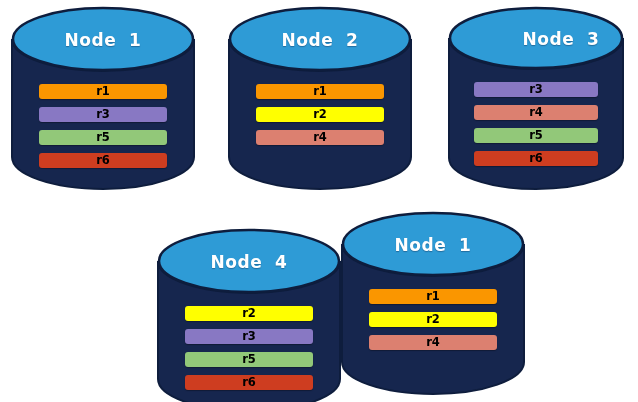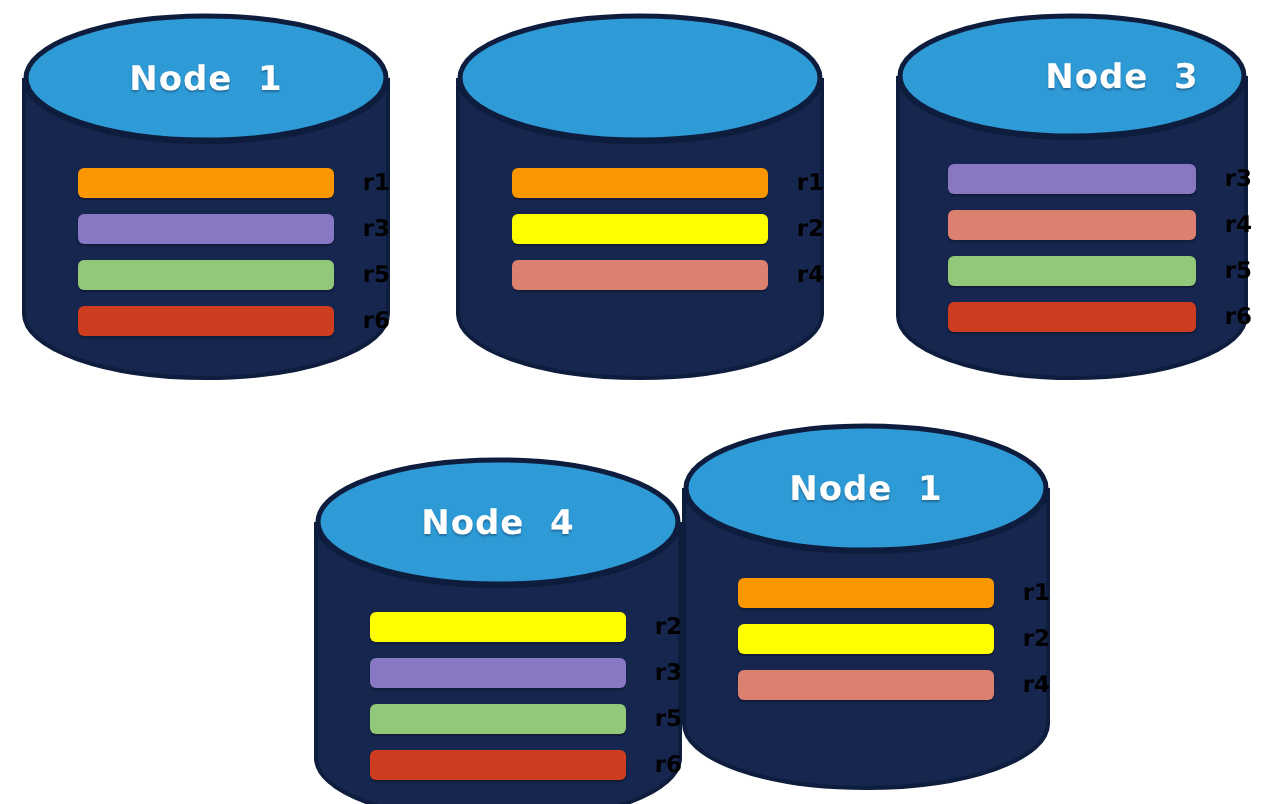--- a/index.html
+++ b/index.html
@@ -64,25 +64,24 @@
   }
   .record:last-child { margin-bottom: 0; }
 
   .record-label {
     position: absolute;
     left: 0;
     top: 0;
     width: 100%;
     height: 15px;
     line-height: 15px;
-    text-align: right;
+    text-align: center;
     color: #000000;
     font-weight: bold;
     font-size: 11.5px;
-    padding-left: 28px;
   }
 </style>
 </head>
 <body style="background: rgb(255, 255, 255);">
 
 <div id="diagram">
     <div class="node" style="left: 11px; top: 6px; width: 184px; height: 184px;">
       <svg class="cyl-svg" width="184" height="184" viewBox="0 0 184 184">
         <path d="M 1,33 L 1,151 A 91,32 0 0 0 183,151 L 183,33 A 91,32 0 0 1 1,33 Z" fill="#16264E" stroke="#0E1D3D" stroke-width="2"></path>
         <ellipse cx="92" cy="33" rx="90" ry="31" fill="#2E9BD6" stroke="#0E1D3D" stroke-width="2.5"></ellipse>
@@ -101,20 +100,21 @@
         <div class="record" style="background: rgb(206, 61, 32); width: 128px;">
           <span class="record-label">r6</span>
         </div>
       </div>
     </div>
     <div class="node" style="left: 228px; top: 6px; width: 184px; height: 184px;">
       <svg class="cyl-svg" width="184" height="184" viewBox="0 0 184 184">
         <path d="M 1,33 L 1,151 A 91,32 0 0 0 183,151 L 183,33 A 91,32 0 0 1 1,33 Z" fill="#16264E" stroke="#0E1D3D" stroke-width="2"></path>
         <ellipse cx="92" cy="33" rx="90" ry="31" fill="#2E9BD6" stroke="#0E1D3D" stroke-width="2.5"></ellipse>
       </svg>
+      <div class="node-label" style="top: 24px;">Node  2</div>
       <div class="records" style="top: 78px;">
         <div class="record" style="background: rgb(250, 150, 0); width: 128px;">
           <span class="record-label">r1</span>
         </div>
         <div class="record" style="background: rgb(255, 255, 0); width: 128px;">
           <span class="record-label">r2</span>
         </div>
         <div class="record" style="background: rgb(220, 128, 112); width: 128px;">
           <span class="record-label">r4</span>
         </div>

